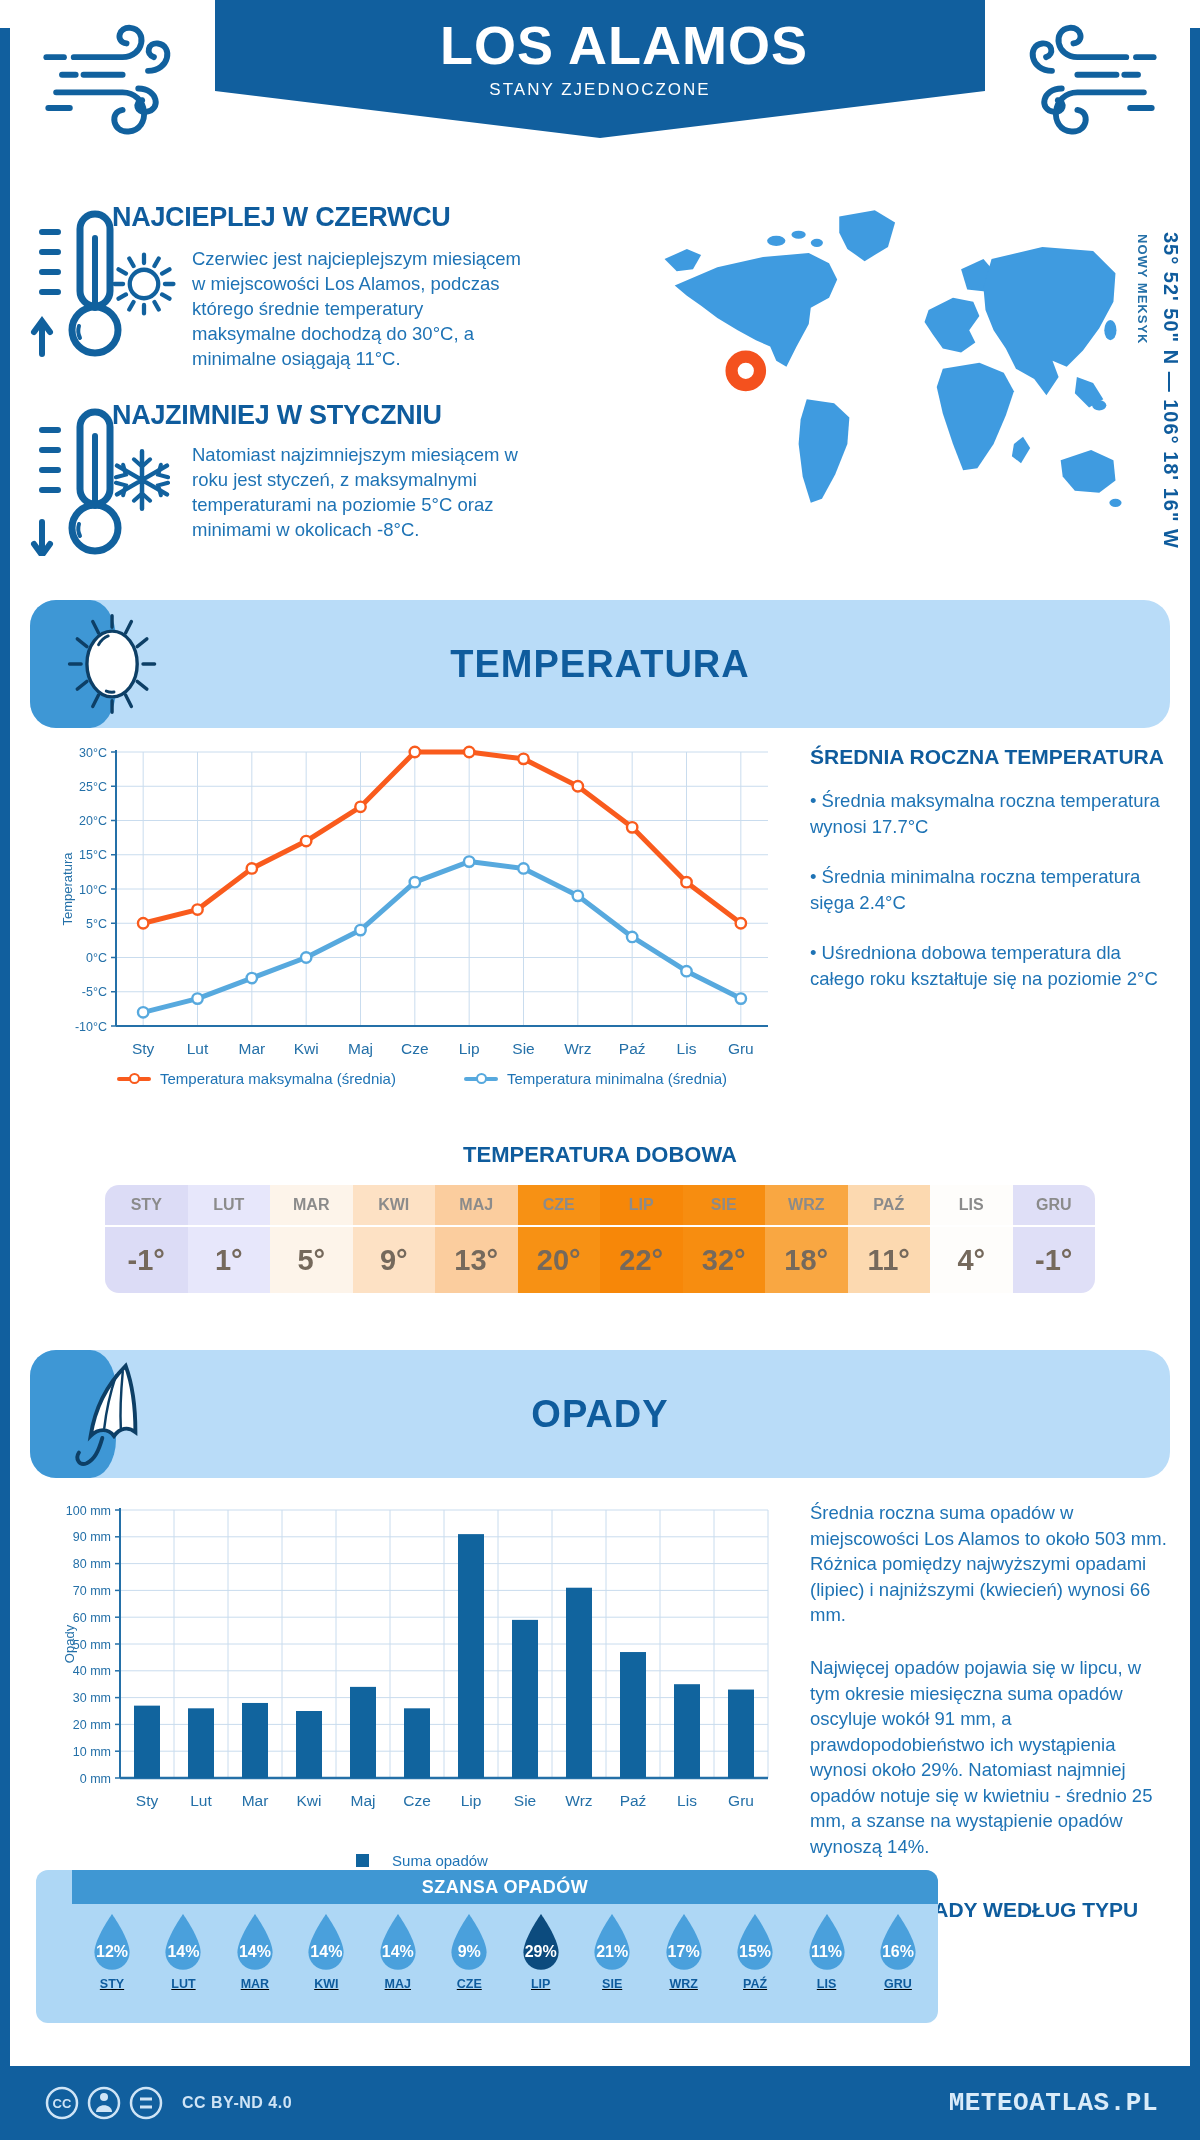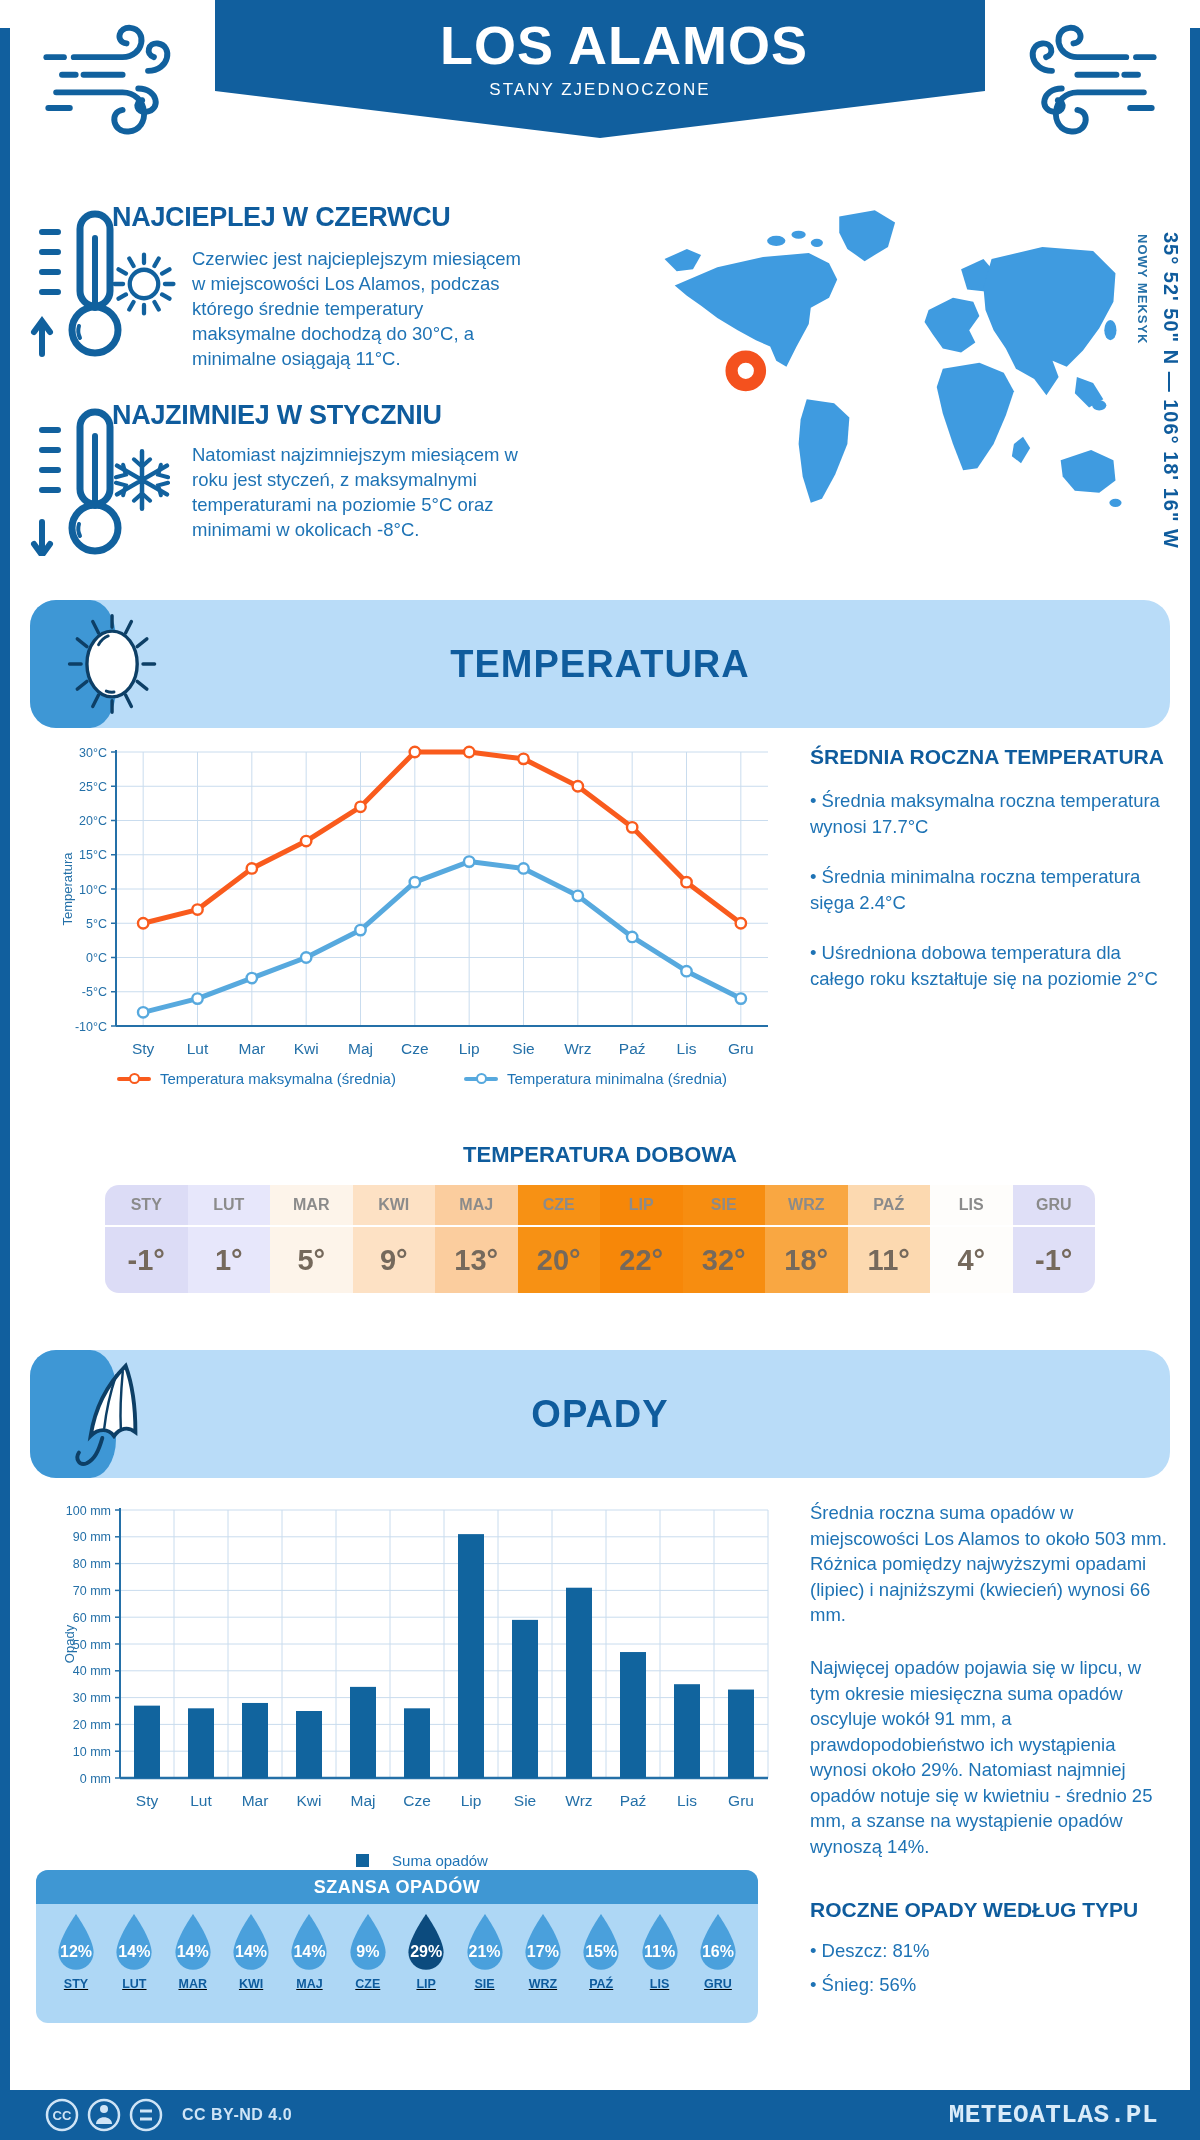--- a/index.html
+++ b/index.html
@@ -53,31 +53,31 @@
 
   
   .daily-title{position:absolute;left:0;width:100%;top:1142px;text-align:center;font-size:22px;font-weight:700;color:#0f5c9d;}
   .daily-table{position:absolute;left:105px;top:1185px;width:990px;height:108px;display:flex;border-radius:14px;overflow:hidden;}
   .cell{flex:1;display:flex;flex-direction:column;}
   .cell .mh{height:40px;display:flex;align-items:center;justify-content:center;font-size:16px;font-weight:700;color:#8b8b8b;
         border-bottom:2px solid #fff;}
   .cell .mv{flex:1;display:flex;align-items:center;justify-content:center;font-size:29px;font-weight:700;color:#75695c;}
 
   
-  .chance{position:absolute;left:36px;top:1870px;width:722px;height:153px;background:#aed7f5;border-radius:12px;overflow:hidden;}
+  .chance{position:absolute;left:36px;top:1870px;width:866px;height:153px;background:#aed7f5;border-radius:12px;overflow:hidden;padding-left:36px;}
   .chance .chead{height:34px;background:#3f97d3;color:#fff;display:flex;align-items:center;justify-content:center;
         font-size:18px;font-weight:700;letter-spacing:0.5px;}
   .drops{display:flex;justify-content:space-between;padding:8px 14px 0;}
   .drop-item{width:52px;text-align:center;position:relative;text-decoration:underline;}
   .drop-item svg{display:block;margin:0 auto;}
   .drop-pct{position:absolute;left:0;top:31px;width:100%;text-align:center;color:#fff;font-size:16px;font-weight:700;}
   .drop-month{margin-top:3px;font-size:12.5px;font-weight:700;color:#0f5c9d;}
 
   
-  .footer{position:absolute;left:0;right:0;bottom:0;height:50px;background:#115f9e;display:flex;align-items:center;
+  .footer{position:absolute;left:0;right:0;bottom:0;height:74px;background:#115f9e;display:flex;align-items:center;
         padding:10px 42px;box-sizing:border-box;color:#cfe4f6;}
   .license{font-size:16px;font-weight:700;margin-left:14px;letter-spacing:0.5px;}
   .spacer{flex:1;}
   .site{font-size:26px;font-weight:700;letter-spacing:0.5px;color:#d9ebf9;font-family:Liberation Mono, monospace;}
 </style>
 </head>
 <body>
 
 <div class="page">
   <div class="edge left"></div>

